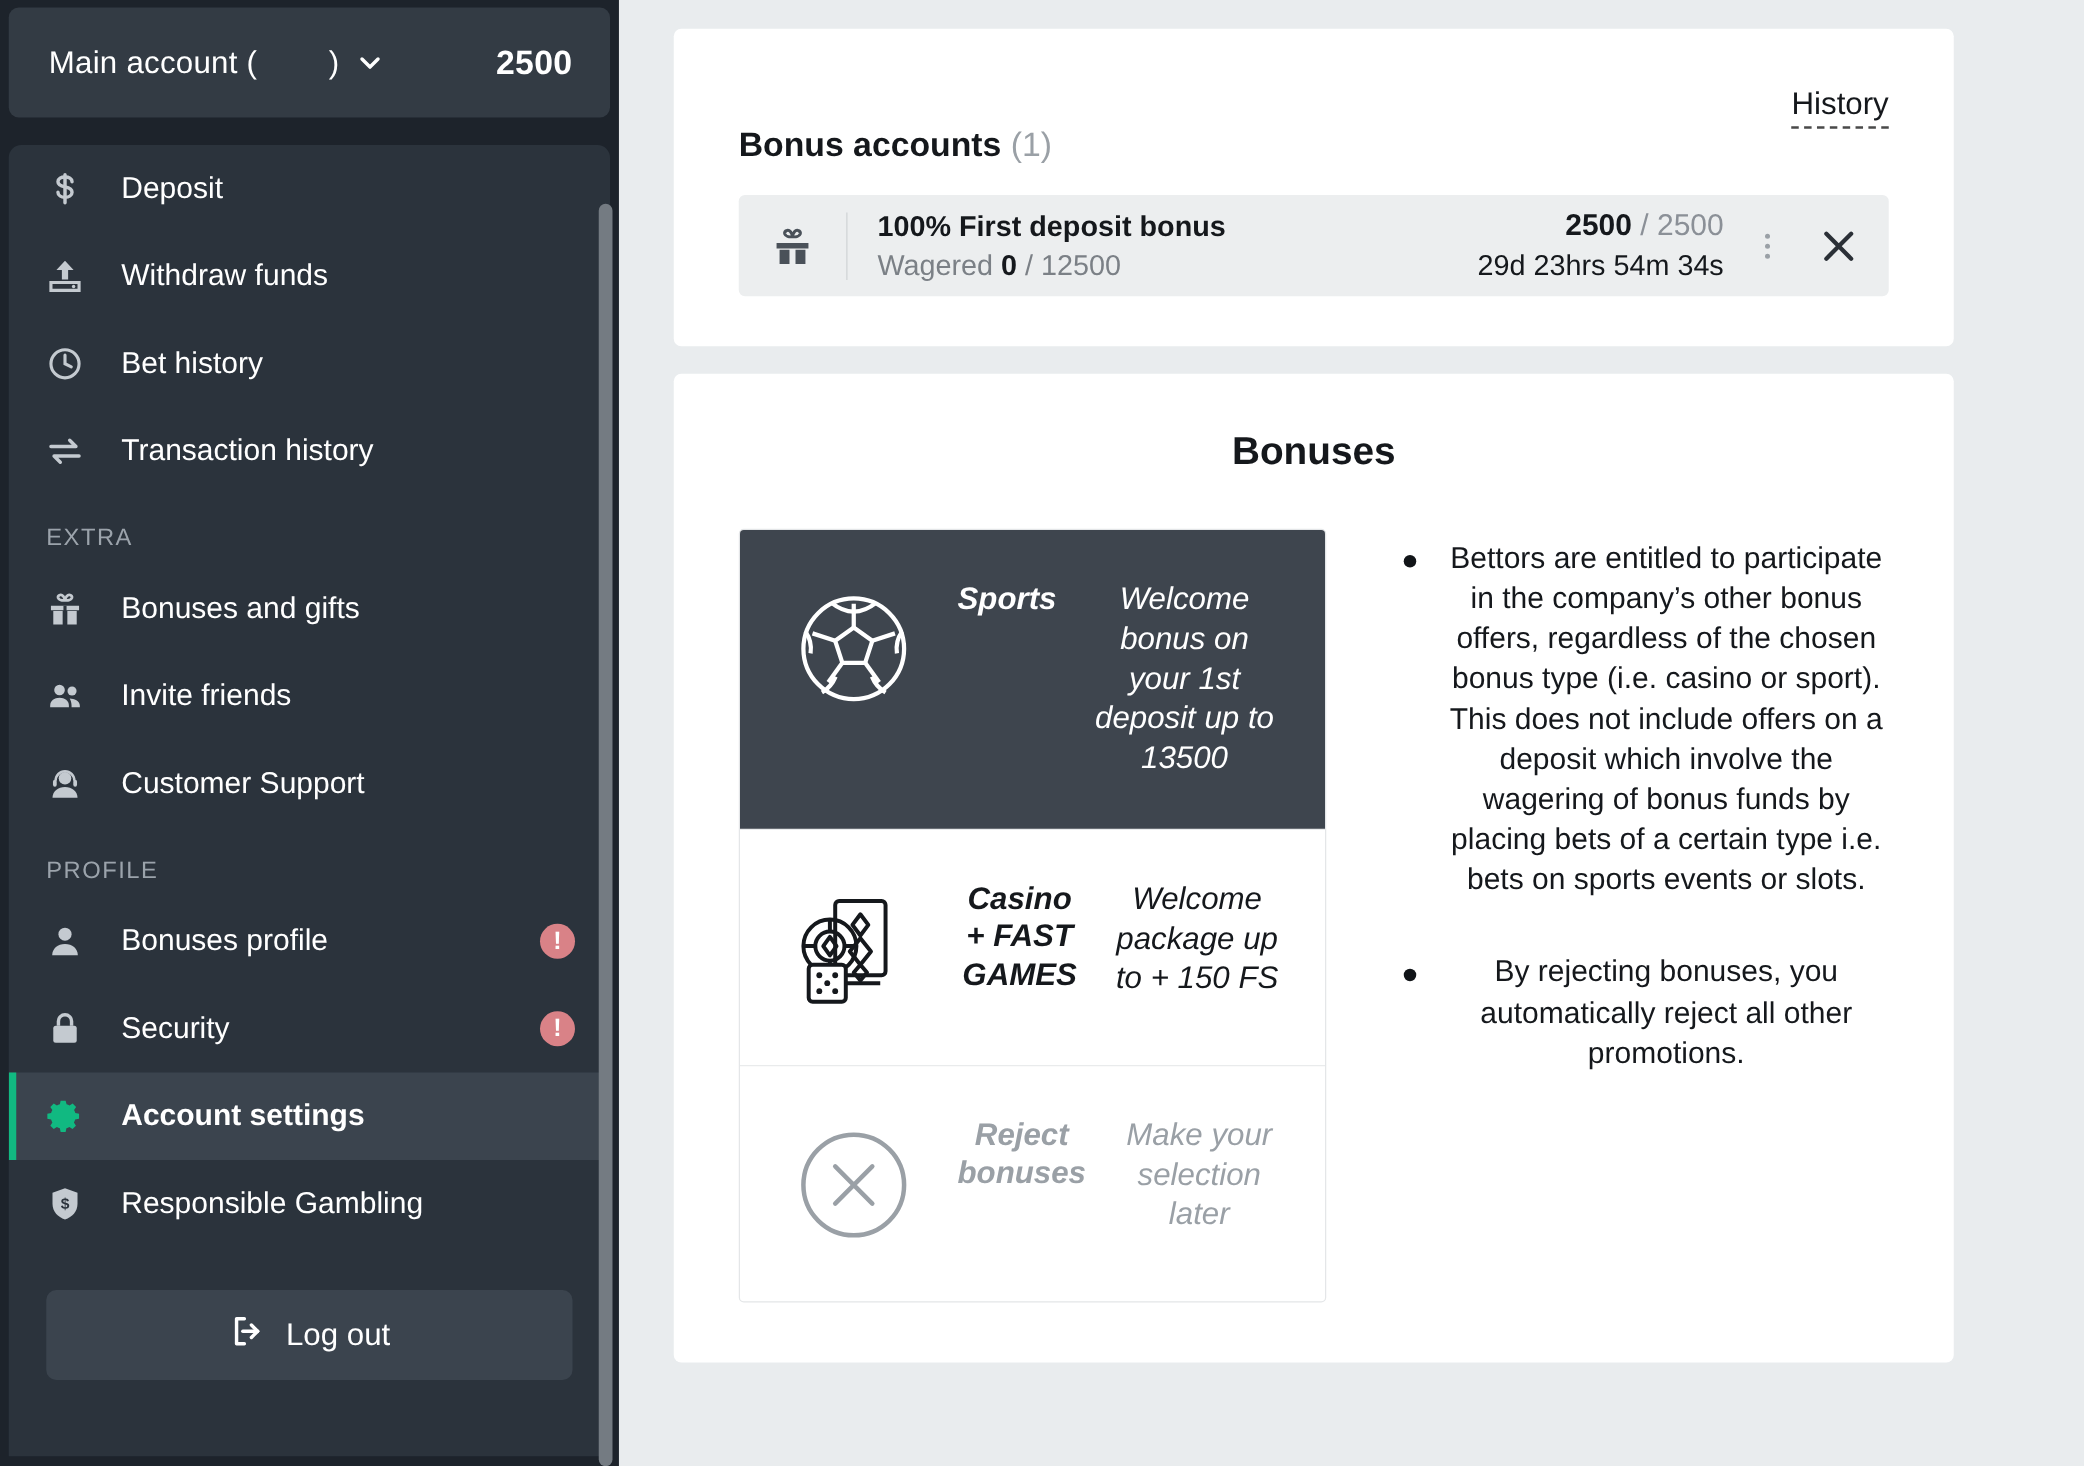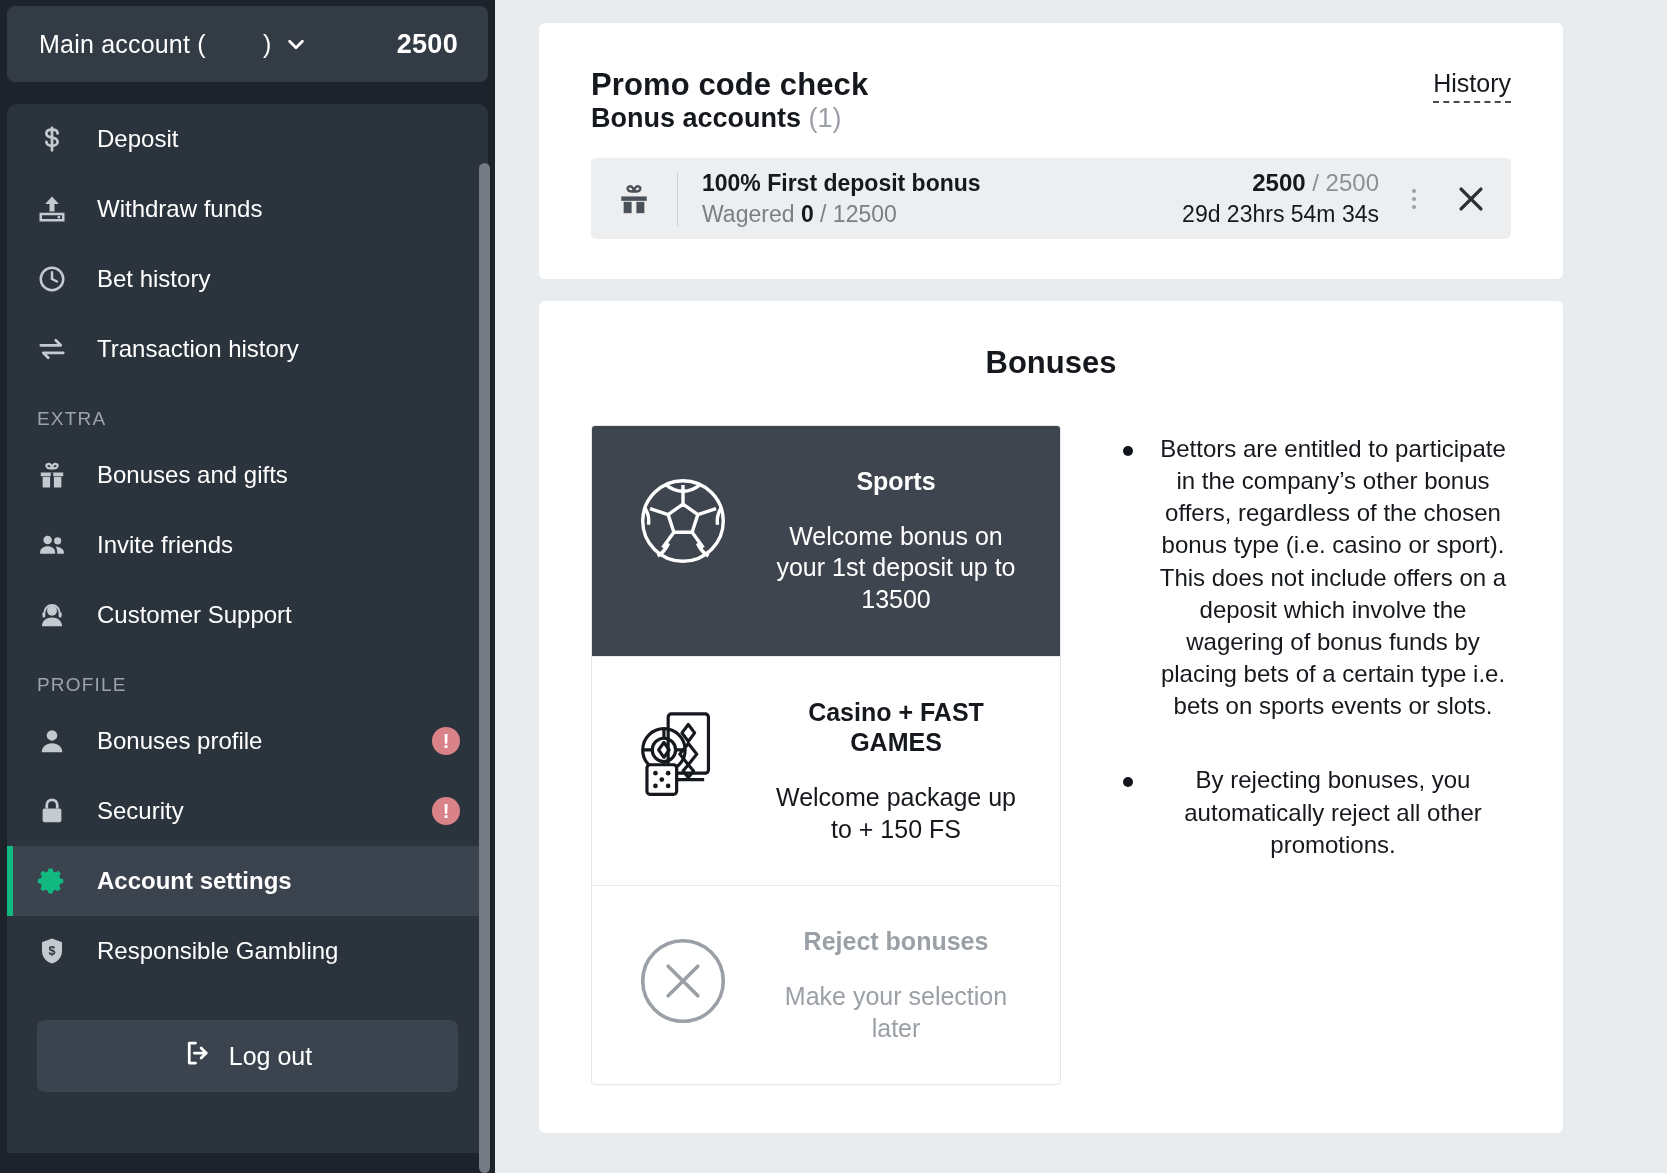--- a/index.html
+++ b/index.html
@@ -13,21 +13,21 @@
 
   
   .sidebar {
     width: 495px; height: 1173px;
     background: #1d232b;
     position: relative;
     flex: 0 0 495px;
     padding: 6px 7px 0 7px;
   }
   .account-bar {
-    height: 76px;
+    height: 88px;
     background: #333b44;
     border-radius: 8px;
     display: flex; align-items: center;
     padding: 0 30px 0 32px;
     margin-bottom: 22px;
   }
   .account-label {
     color: #ffffff; font-size: 25px; letter-spacing: .2px;
     white-space: pre;
   }
@@ -178,21 +178,21 @@
   }
   .choice {
     display: flex; align-items: flex-start; gap: 28px;
     padding: 40px 34px 40px 36px;
     cursor: pointer;
     border-bottom: 1px solid #e9ebec;
   }
   .choice:last-child { border-bottom: none; }
   .choice.selected { background: #3e454e; }
   .choice .ch-icon { flex: 0 0 110px; width: 110px; display:flex; align-items:center; justify-content:center; padding-top: 2px;}
-  .choice .ch-text { display: flex; flex-direction: column; gap: 24px; }
+  .choice .ch-text { display: flex; flex-direction: row; gap: 24px; font-style: italic; }
   .ch-title { font-size: 25px; font-weight: bold; color: #15181c; line-height: 1.22; }
   .ch-desc { font-size: 25px; color: #15181c; line-height: 1.27; }
   .choice.selected .ch-title, .choice.selected .ch-desc { color: #ffffff; }
   .choice.muted .ch-title, .choice.muted .ch-desc { color: #9aa0a6; }
 
   .notes {
     flex: 1 1 auto; padding-left: 62px; padding-top: 8px;
   }
   .note {
     display: flex; gap: 22px; margin-bottom: 42px;
@@ -364,21 +364,20 @@
 
     <div class="sb-track">
       <div class="sb-thumb"></div>
     </div>
   </aside>
 
   <main class="main">
 
     <section class="card promo">
       <div class="promo-head">
-        <h1 class="promo-title">Promo code check</h1>
         <a class="history-link">History</a>
       </div>
 
       <div class="bonus-accounts-line">
         <span>Bonus accounts</span>
         <span class="count">(1)</span>
       </div>
 
       <div class="bonus-row">
         <span class="gift-ico">

